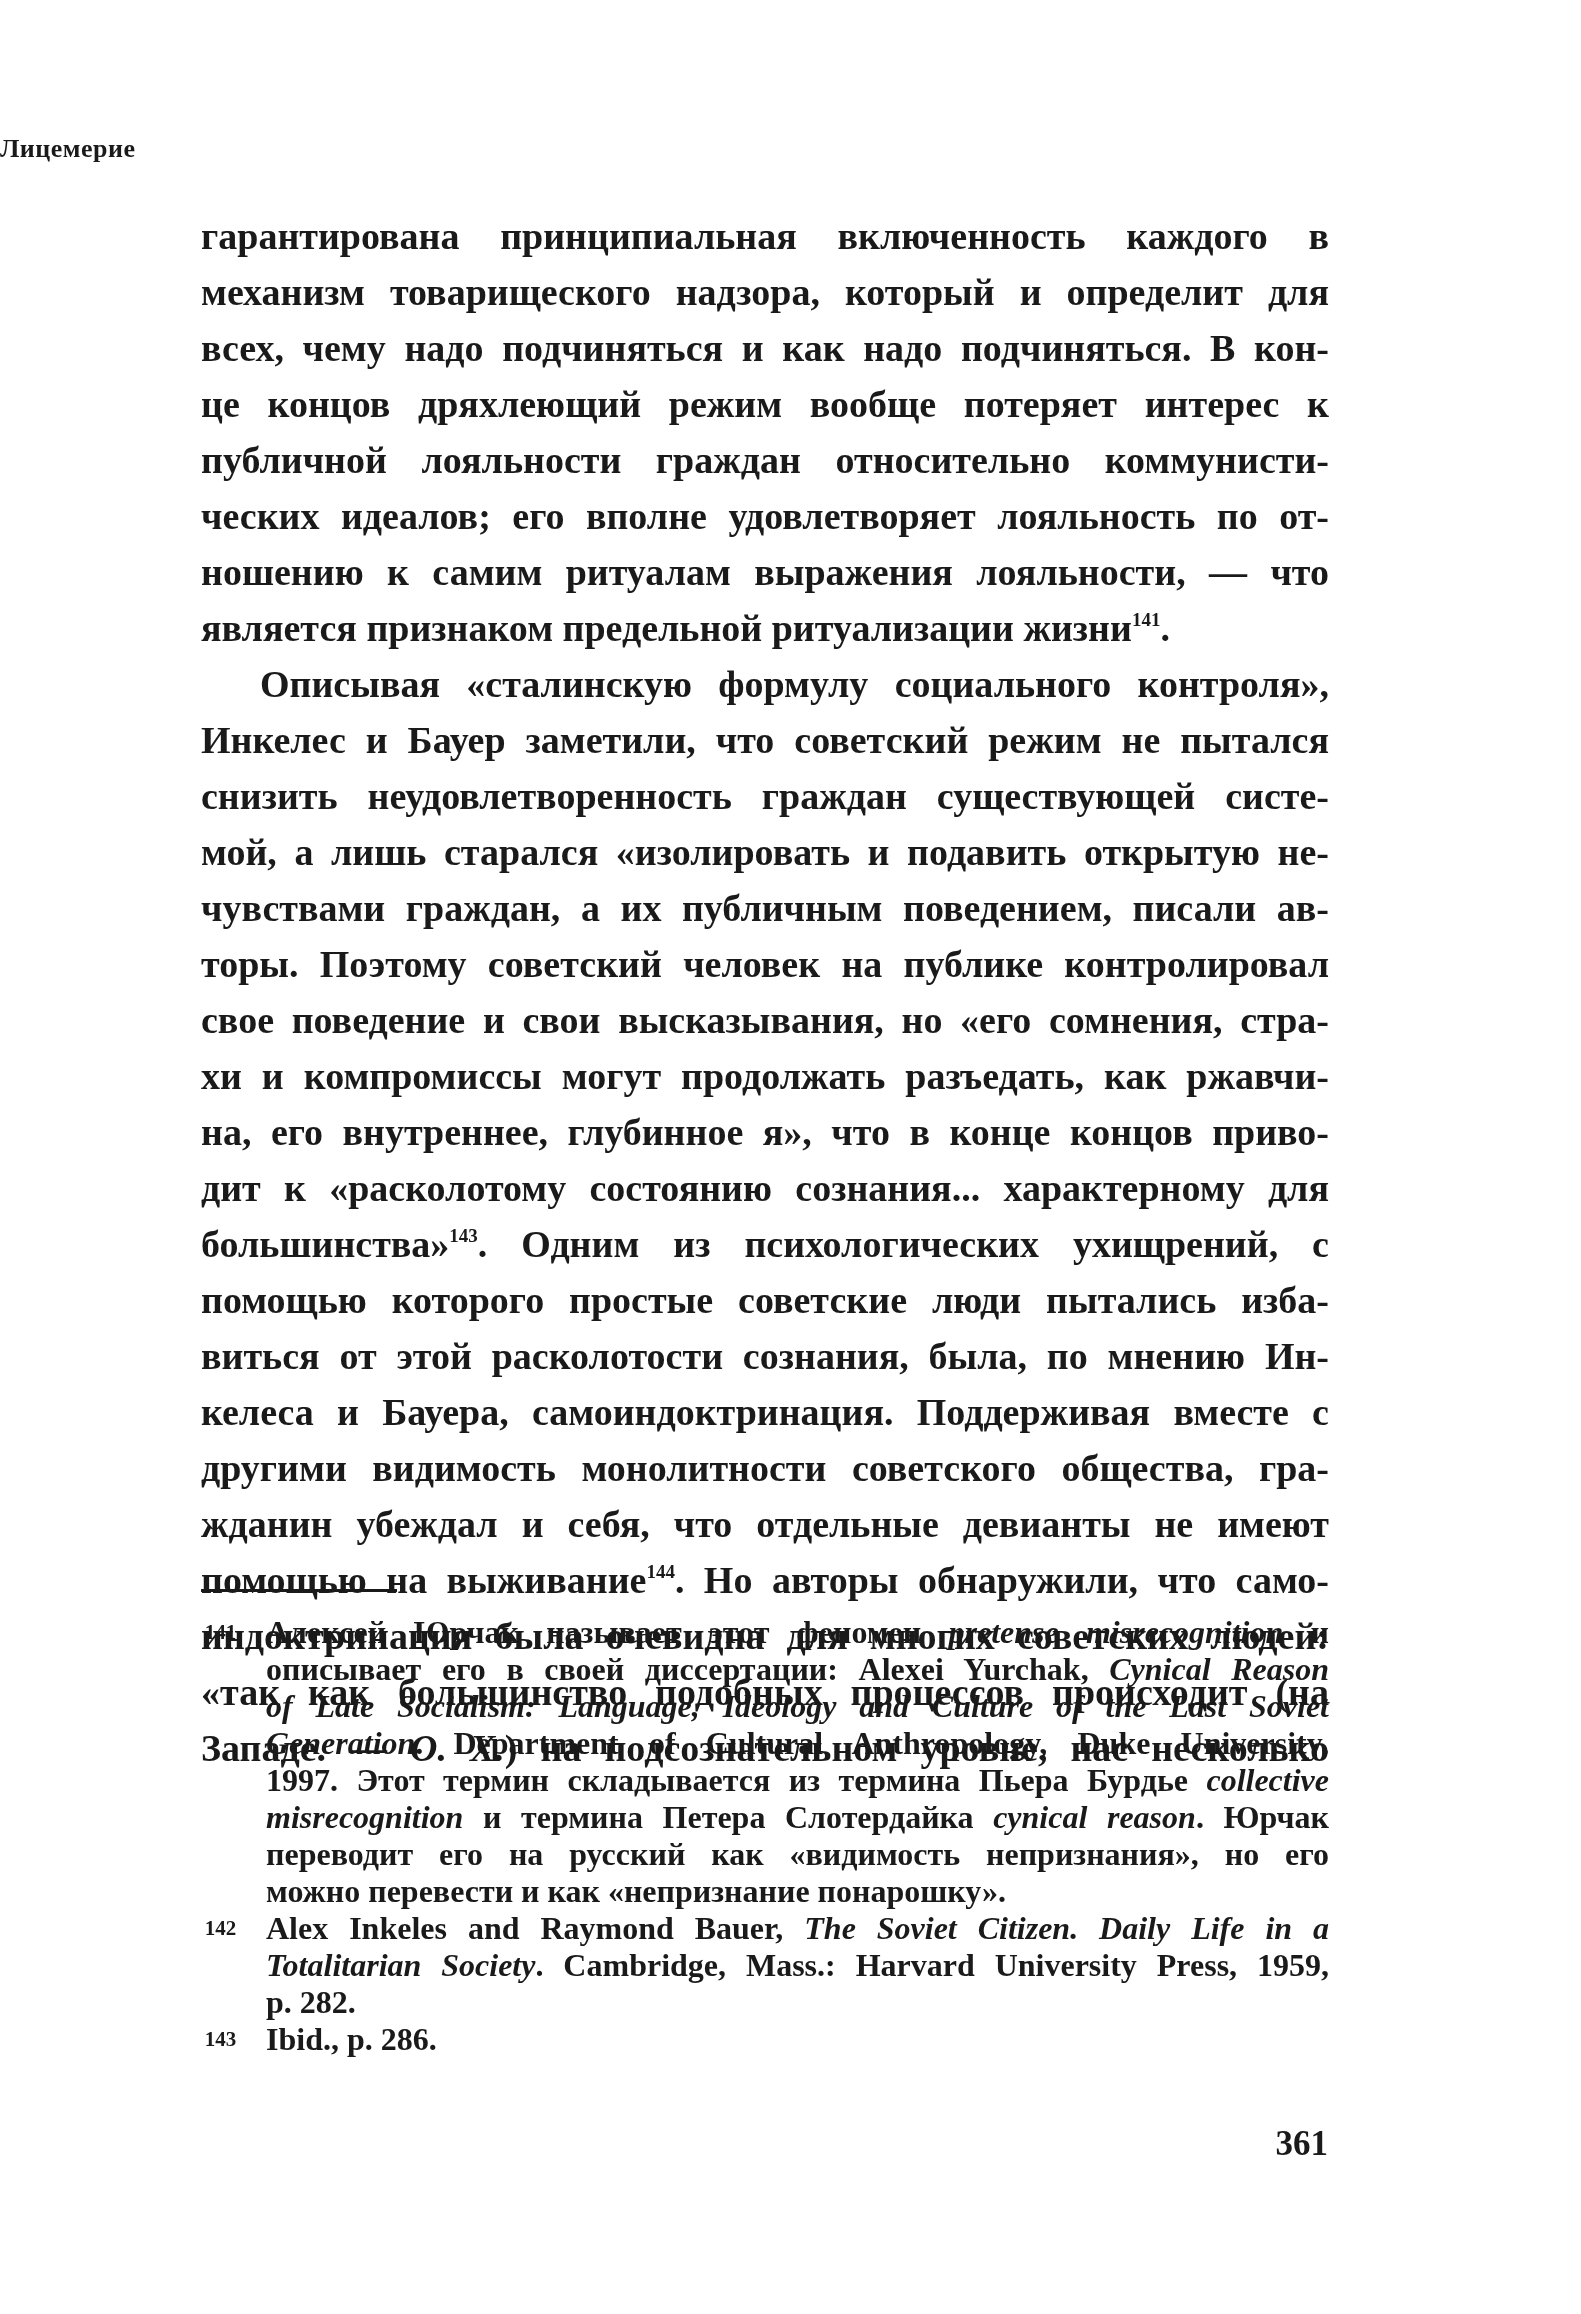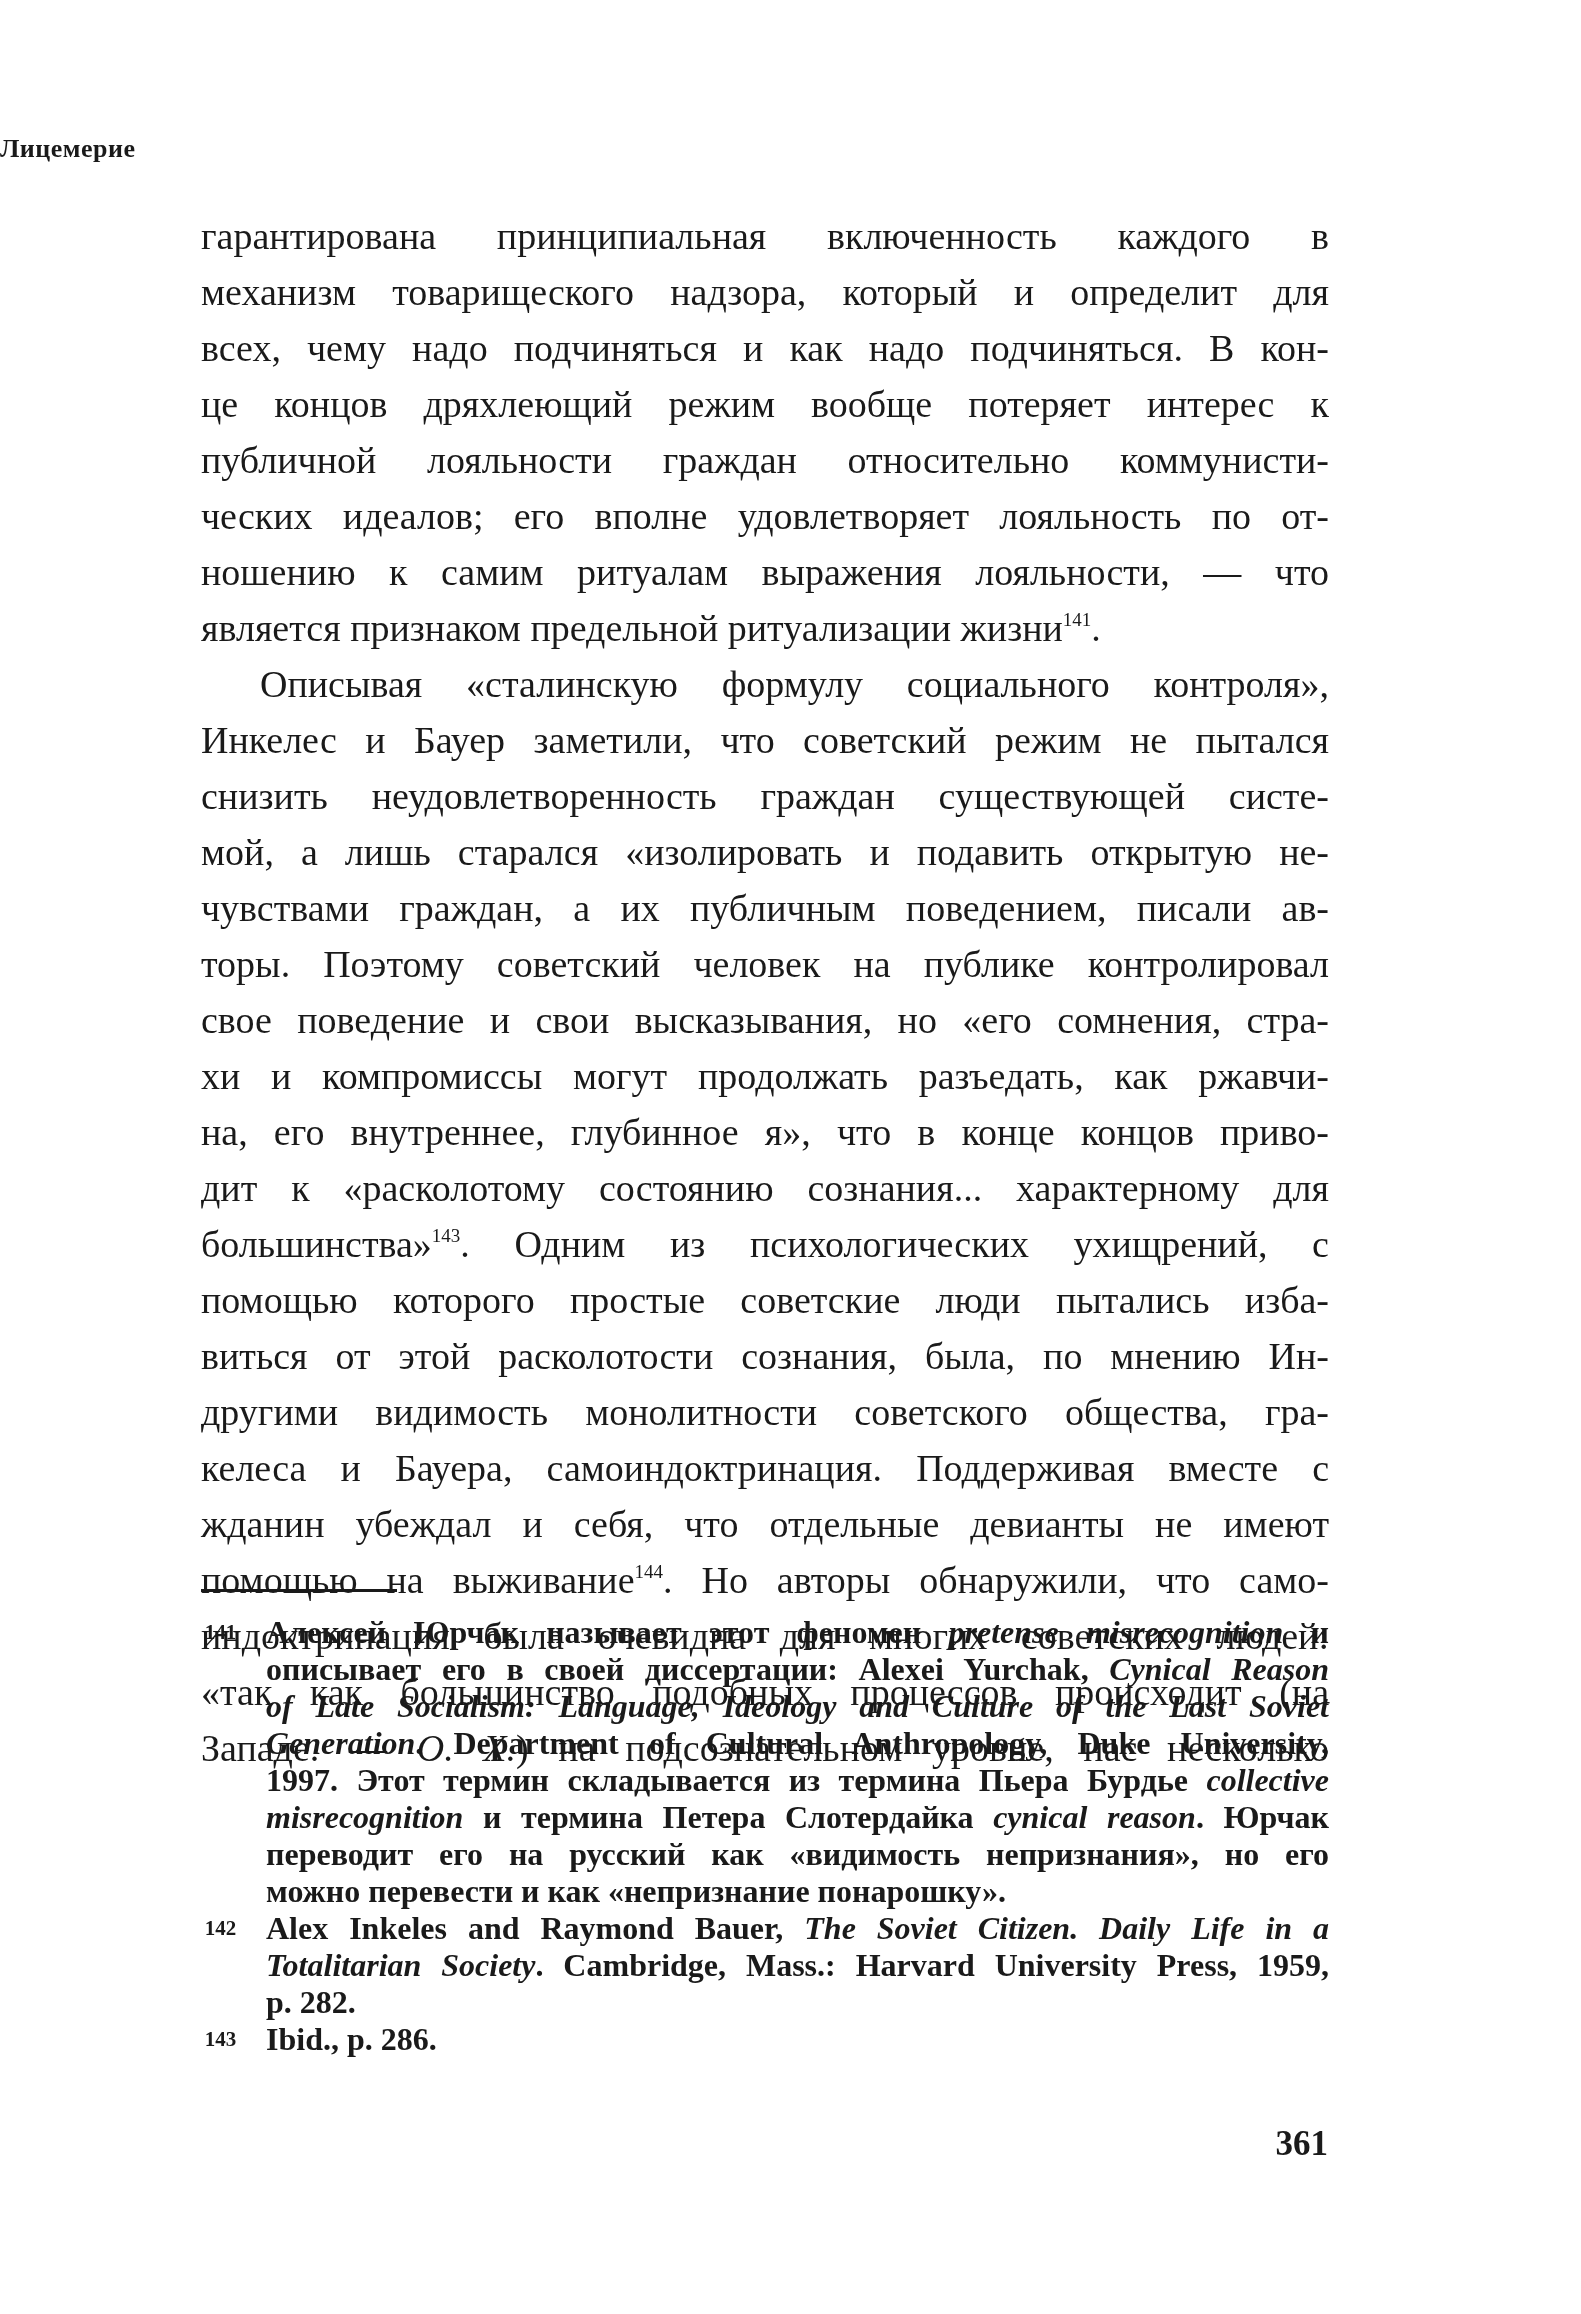--- a/index.html
+++ b/index.html
@@ -2,21 +2,21 @@
 <html><head>
   <meta charset="utf-8">
   <style>
     html, body { margin: 0; padding: 0; background: #ffffff; }
     body { width: 1581px; height: 2314px; position: relative; overflow: hidden;
            font-family: "Liberation Serif", "DejaVu Serif", serif; color: #1a1a1a; }
     .running-head { position: absolute; top: 134px; left: 0; width: 1581px; 
                     font-size: 26px; font-weight: bold; letter-spacing: 0.5px; }
     .body-text { position: absolute; top: 208px; left: 201px; width: 1128px;
                  font-size: 38px; line-height: 56px; text-align: justify; }
-    .body-text p { margin: 0; text-indent: 0; }
+    .body-text p { margin: 0; text-indent: 0; font-weight: bold; }
     .body-text p.indent { text-indent: 59px; }
     .line { display: block; text-align-last: justify; white-space: nowrap; }
     .line.last { text-align-last: left; }
     sup { font-size: 19px; line-height: 0; vertical-align: 15.3px; }
     .fn-rule { position: absolute; top: 1589px; left: 201px; width: 196px; height: 2.9px; background: #1a1a1a; }
     .footnotes { position: absolute; top: 1614px; left: 201px; width: 1128px; font-size: 32px; line-height: 37px; }
     .fn { position: relative; padding-left: 65px; }
     .fn-num { position: absolute; left: 3.8px; top: 0; font-size: 21px; font-weight: bold; }
     .fn .line { text-align-last: justify; font-weight: bold; }
     .fn .line.last { text-align-last: left; }
@@ -47,22 +47,22 @@
     <span class="line" style="text-indent:0">мой, а лишь старался «изолировать и подавить открытую не-</span>
     <span class="line" style="text-indent:0">чувствами граждан, а их публичным поведением, писали ав-</span>
     <span class="line" style="text-indent:0">торы. Поэтому советский человек на публике контролировал</span>
     <span class="line" style="text-indent:0">свое поведение и свои высказывания, но «его сомнения, стра-</span>
     <span class="line" style="text-indent:0">хи и компромиссы могут продолжать разъедать, как ржавчи-</span>
     <span class="line" style="text-indent:0">на, его внутреннее, глубинное я», что в конце концов приво-</span>
     <span class="line" style="text-indent:0">дит к «расколотому состоянию сознания... характерному для</span>
     <span class="line" style="text-indent:0"><span>большинства»</span><sup>143</sup><span>. Одним из психологических ухищрений, с</span></span>
     <span class="line" style="text-indent:0">помощью которого простые советские люди пытались изба-</span>
     <span class="line" style="text-indent:0">виться от этой расколотости сознания, была, по мнению Ин-</span>
+    <span class="line" style="text-indent:0">келеса и Бауера, самоиндоктринация. Поддерживая вместе с</span>
     <span class="line" style="text-indent:0">другими видимость монолитности советского общества, гра-</span>
-    <span class="line" style="text-indent:0">келеса и Бауера, самоиндоктринация. Поддерживая вместе с</span>
     <span class="line" style="text-indent:0">жданин убеждал и себя, что отдельные девианты не имеют</span>
     <span class="line" style="text-indent:0"><span>помощью на выживание</span><sup>144</sup><span>. Но авторы обнаружили, что само-</span></span>
     <span class="line" style="text-indent:0">индоктринация была очевидна для многих советских людей:</span>
     <span class="line" style="text-indent:0">«так как большинство подобных процессов происходит (на</span>
     <span class="line" style="text-indent:0"><span>Западе. — </span><i>О. Х.</i><span>) на подсознательном уровне, нас несколько</span></span>
   </p>
 </div>
 
 <div class="fn-rule"></div>
 

